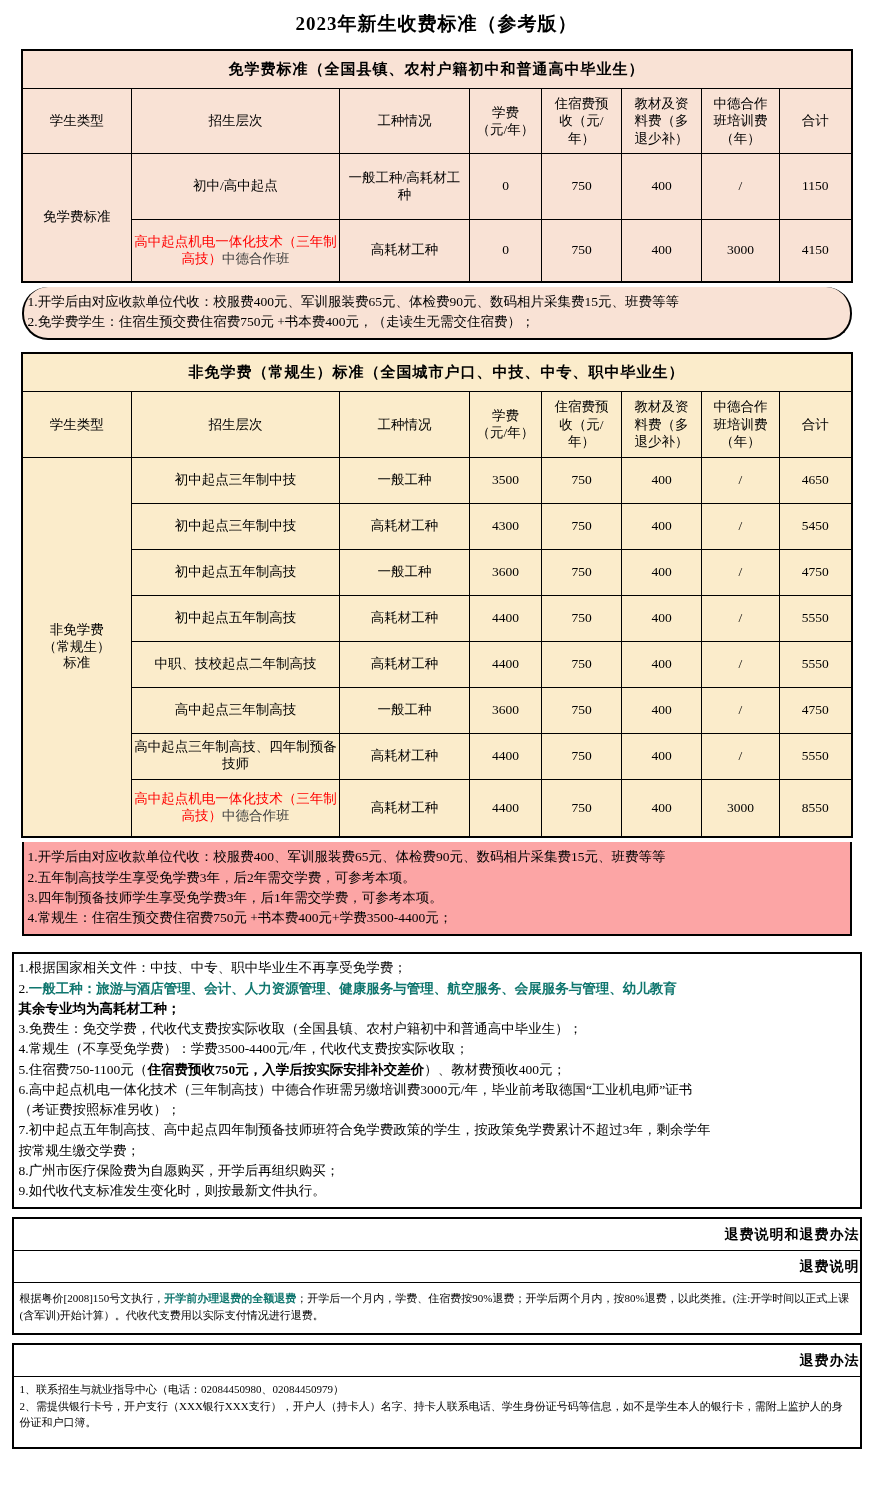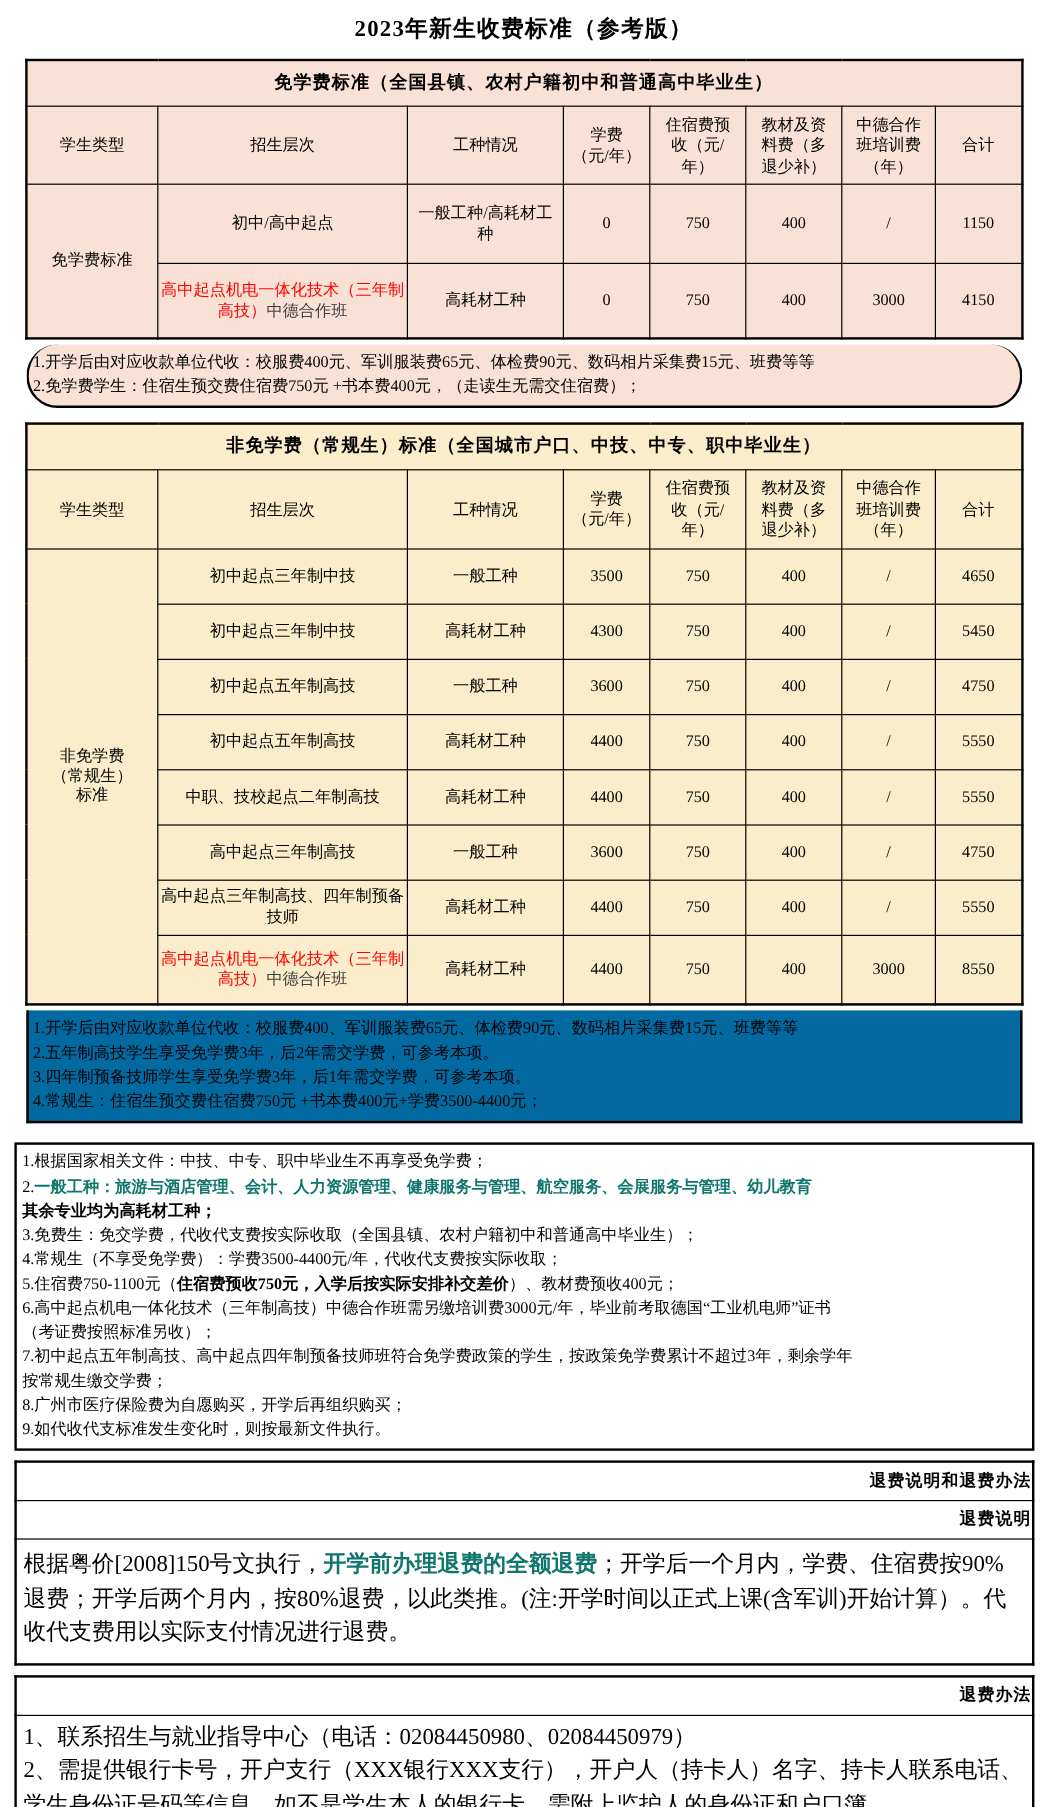--- a/index.html
+++ b/index.html
@@ -89,21 +89,21 @@
     width: 830px;
     box-sizing: border-box;
     border: 2px solid #000;
     border-top: none;
     font-size: 13.5px;
     line-height: 1.5;
     padding: 5px 4px 6px 4px;
     text-align: left;
   }
   .notes-box.pink { background: #f9e2d5; border-radius: 26px; }
-  .notes-box.yellow { background: #0369a1; }
+  .notes-box.yellow { background: #fca5a5; }
   .notes-box .nline { white-space: nowrap; }
 
   .gap-sm { height: 8px; }
   .gap-md { height: 16px; }
 
   
   .white-box {
     margin: 0 auto;
     width: 850px;
     box-sizing: border-box;
@@ -123,21 +123,21 @@
     border-collapse: collapse;
     table-layout: fixed;
     margin: 0 auto;
     width: 850px;
     border: 2px solid #000;
     background: #fff;
   }
   .refund-table td {
     border: 1px solid #000;
     background: #fff;
-    font-size: 19px;
+    font-size: 11px;
     padding: 4px 5px;
     vertical-align: top;
     line-height: 1.5;
   }
   .refund-table td.hd {
     text-align: right;
     font-weight: bold;
     font-size: 14px;
     letter-spacing: 1px;
     padding: 5px 0;

